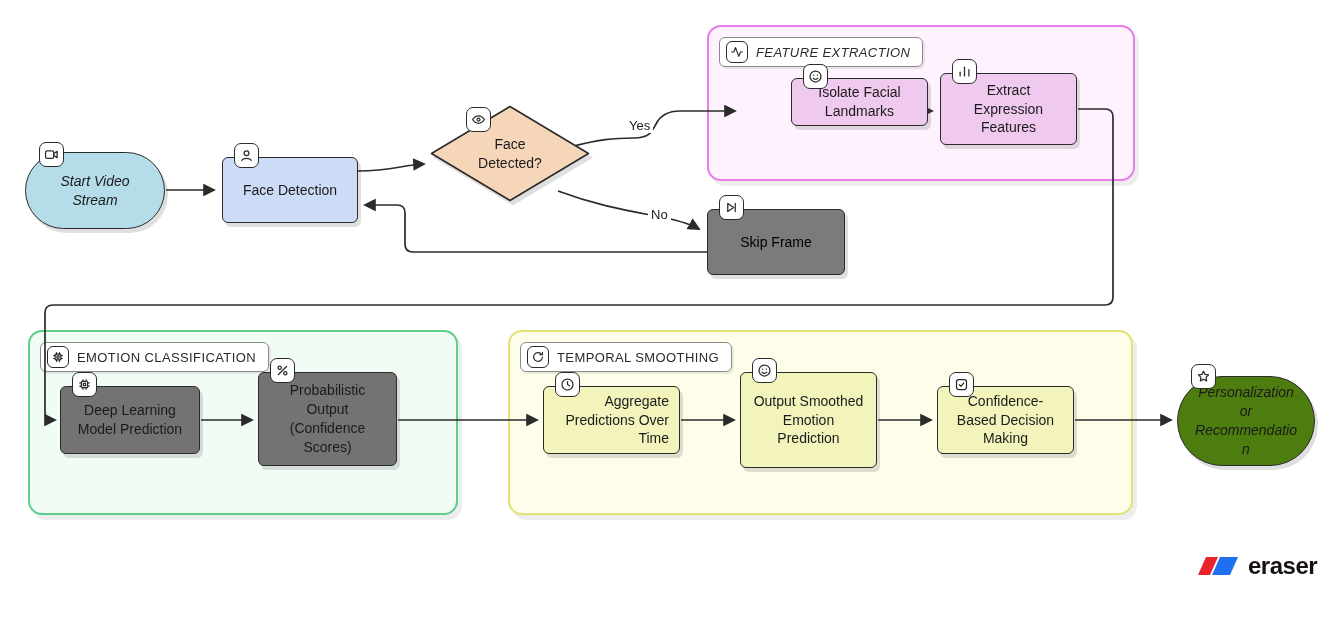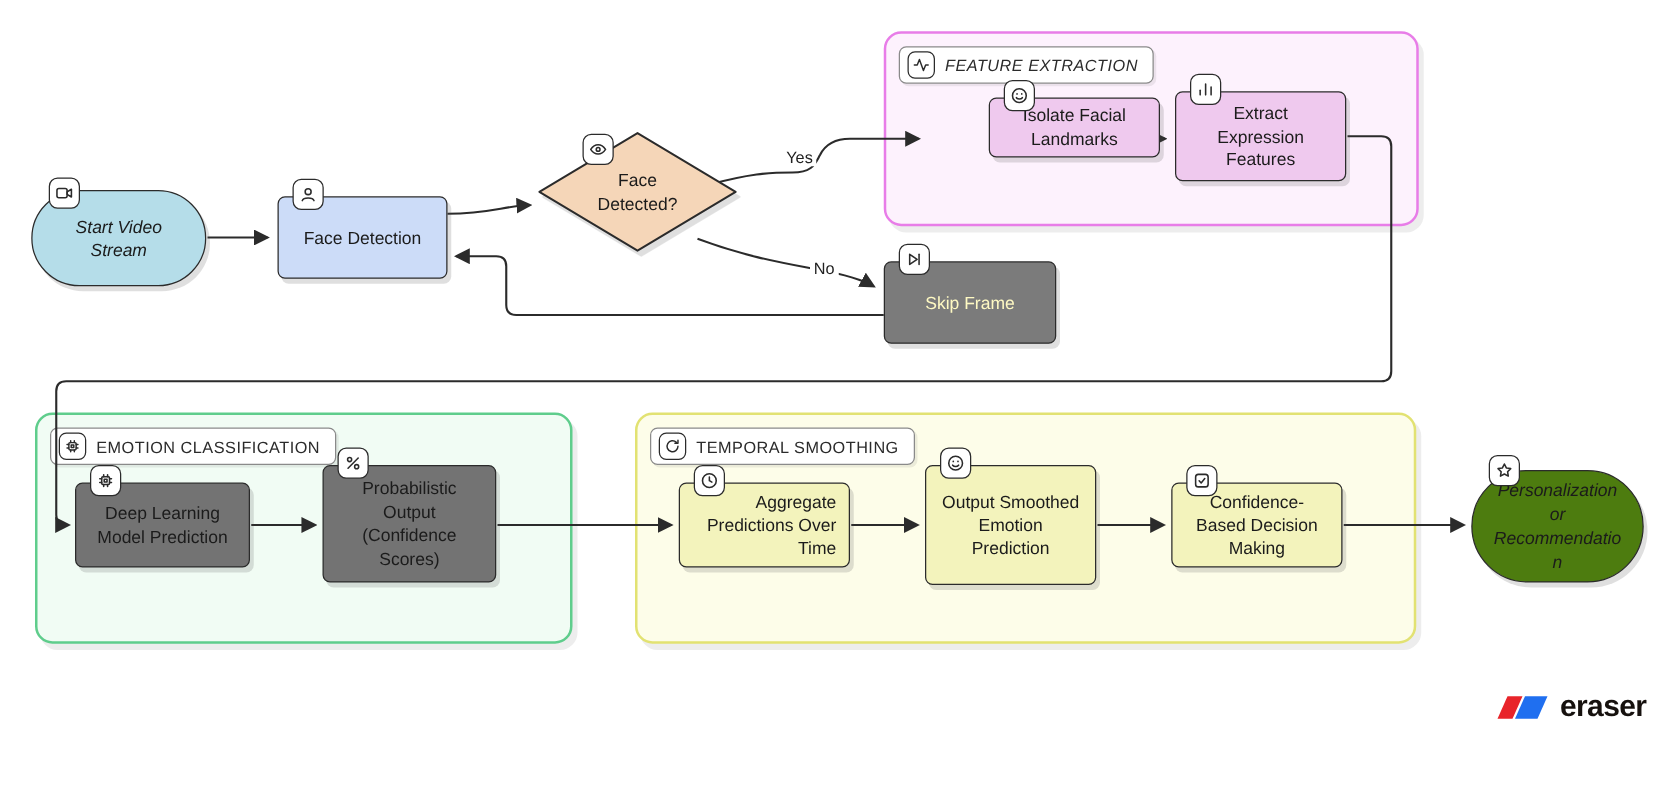--- a/index.html
+++ b/index.html
@@ -24,21 +24,21 @@
           font-size:14px; line-height:1.35; color:#1b1b1b; padding:6px 10px;
           box-shadow:3px 4px 0 rgba(80,80,80,.18); }
   .stadium { border-radius:48px;font-style:italic; }
   .badge { position:absolute; top:-15px; left:11px; width:25px; height:25px; background:#fff;
            border:1.5px solid #2b2b2b; border-radius:7px; display:flex; align-items:center;
            justify-content:center; z-index:4; }
   .badge svg { width:15px; height:15px; }
 
   .fill-start { background:#b5dde9; }
   .fill-face  { background:#ccdcf8; }
-  .fill-skip  { background:#7b7b7b; color:#fef9c3; }
+  .fill-skip  { background:#7b7b7b; color:#000000; }
   .fill-pink  { background:#efc9ee; }
   .fill-green { background:#737373; }
   .fill-yellow{ background:#f3f3bc; }
   .fill-pers  { background:#4d7c0f; }
 
   .grp-feature  { border-color:#e87de8; background:#fdf2fd;font-style:italic; }
   .grp-emotion  { border-color:#5fcd8c; background:#f1fcf4; }
   .grp-temporal { border-color:#e2e272; background:#fdfde9; }
 
   .diamond-wrap { position:absolute; z-index:3; }

